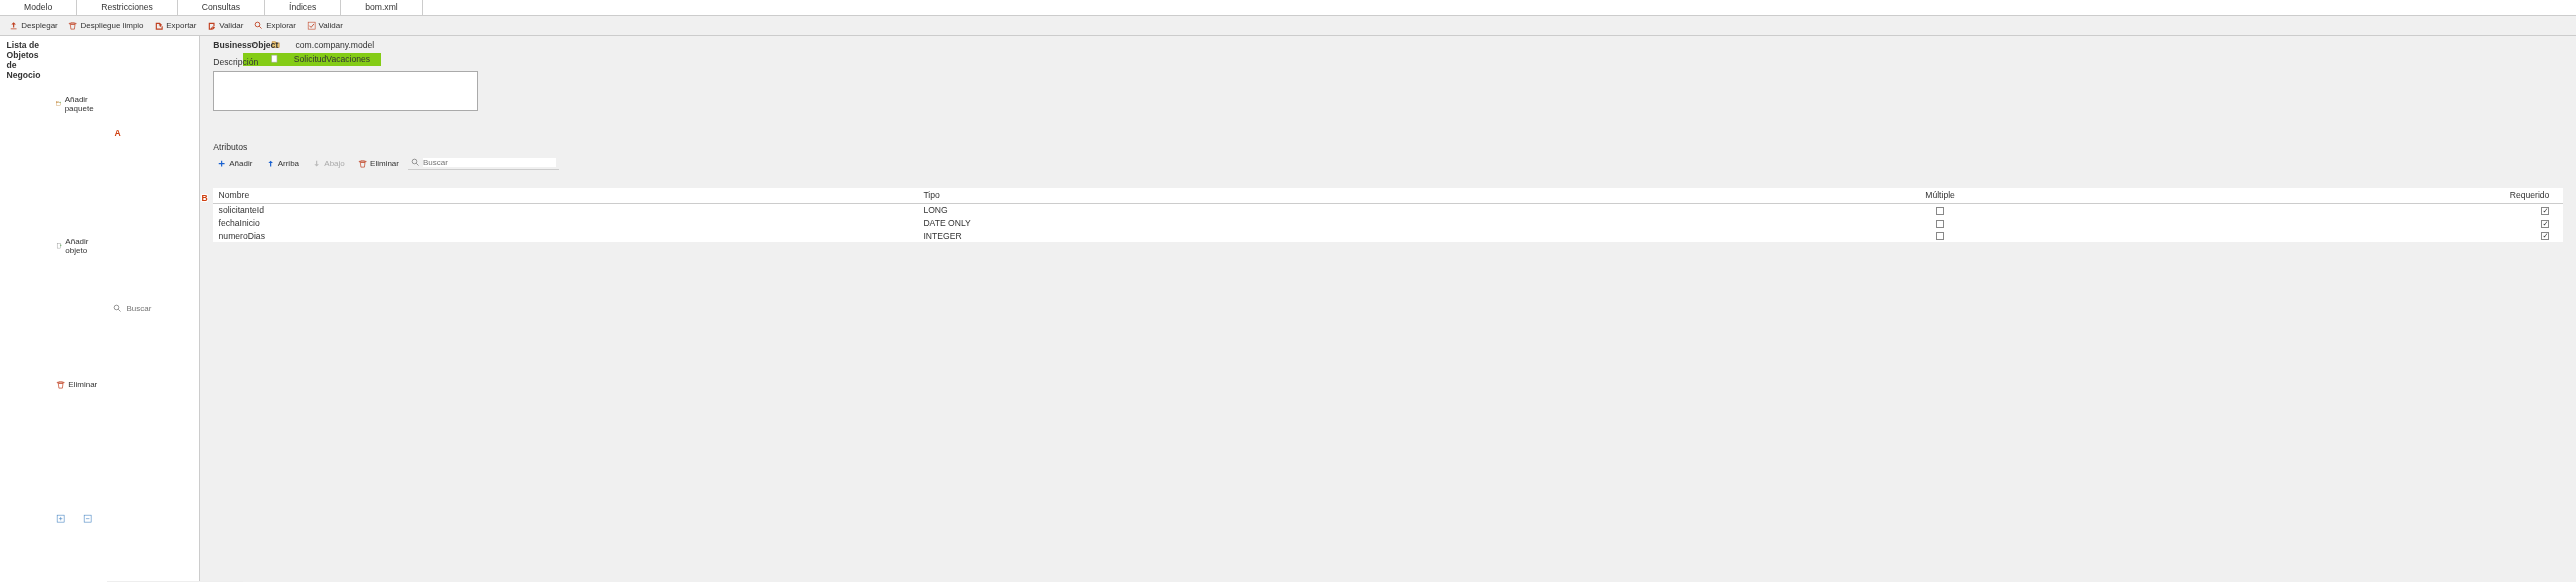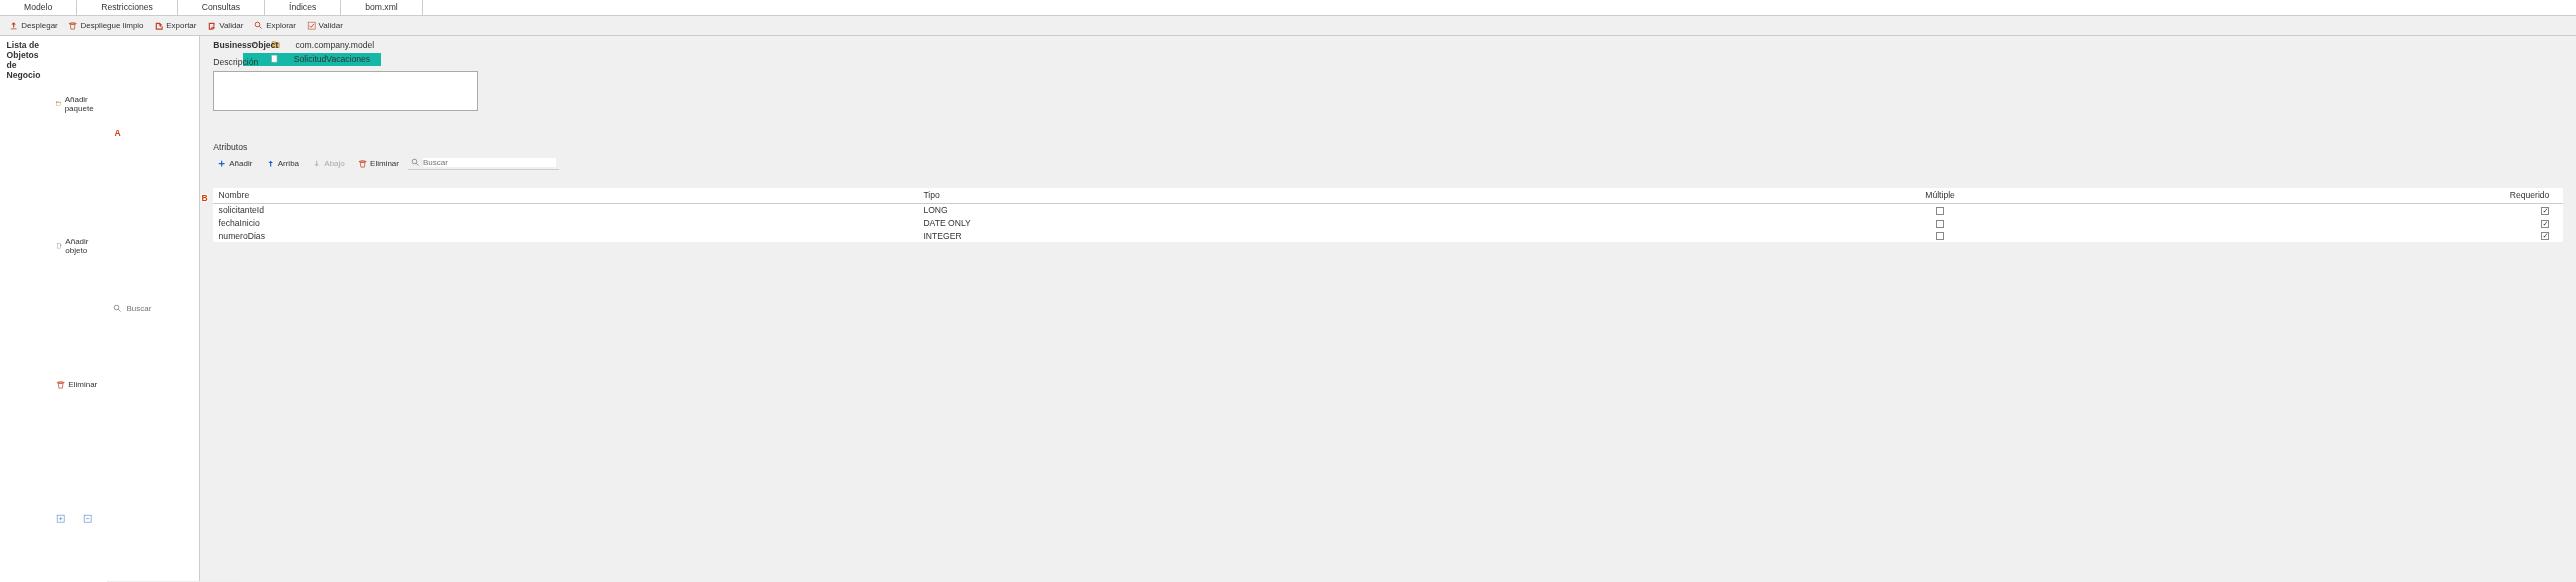--- a/index.html
+++ b/index.html
@@ -101,21 +101,21 @@
   display: flex;
   align-items: flex-start;
   padding: 1.3px 6.6px;
   gap: 15px;
   cursor: pointer;
 }
 .tree-row.child {
   padding-left: 26.5px;
 }
 .tree-row.selected {
-  background: #14b8a6;
+  background: #84cc16;
 }
 .right-panel {
   flex: 1;
   padding: 4px 13.3px;
   overflow: auto;
 }
 .section-header {
   font-weight: bold;
   font-size: 8.6px;
   margin-bottom: 6.6px;

